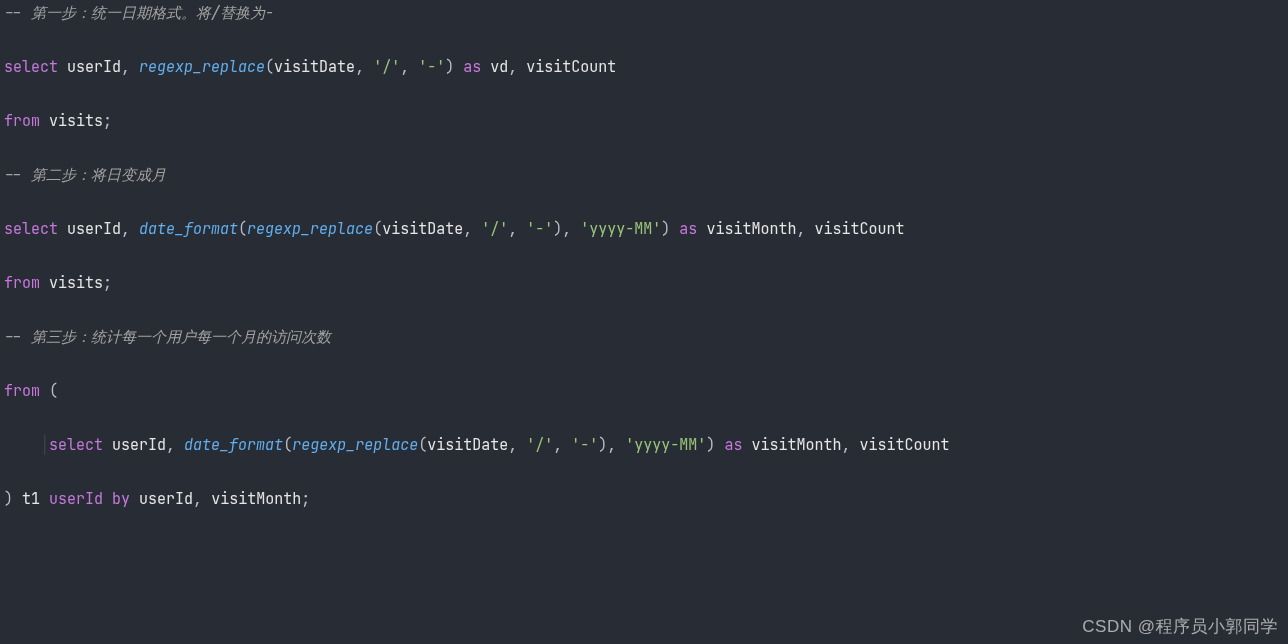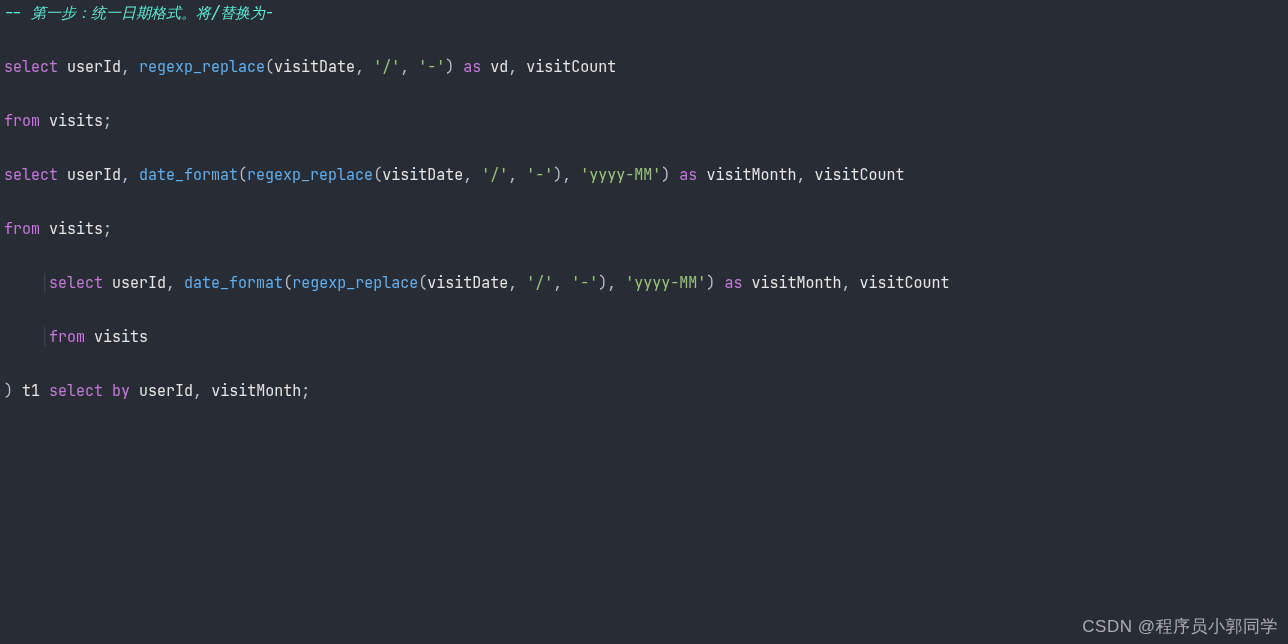--- a/index.html
+++ b/index.html
@@ -16,49 +16,51 @@
   pre.code {
     margin: 0;
     padding: 0 4px;
     line-height: 27px;
     white-space: pre;
     font-family: inherit;
   }
   .line { display: block; }
   .guide { color: #3a404c; }
 
-  .cm  { color: #5eead4; font-style: italic; }     
+  .cm  { color: #a3a3a3; font-style: italic; }     
   .kw  { color: #c678dd; }                          
   .id  { color: #e6e6e6; margin-top: 30px; }                          
-  .fn  { color: #61afef; }      
+  .fn  { color: #61afef; font-style: italic; }      
   .str { color: #98c379; }                          
   .punc{ color: #b8bec9; }                          
 
   .watermark {
     position: fixed;
     right: 10px;
     bottom: 6px;
     color: rgba(255,255,255,0.6);
     font-family: -apple-system, BlinkMacSystemFont, "Segoe UI", sans-serif;
     font-size: 17px;
     pointer-events: none;
     letter-spacing: 0.5px;
   }
 </style>
 </head>
 <body>
 
 <pre class="code"><span class="line"><span class="cm">-- 第一步：统一日期格式。将/替换为-</span></span>
 <span class="line"><span class="kw">select</span> <span class="id">userId</span><span class="punc">,</span> <span class="fn">regexp_replace</span><span class="punc">(</span><span class="id">visitDate</span><span class="punc">,</span> <span class="str">'/'</span><span class="punc">,</span> <span class="str">'-'</span><span class="punc">)</span> <span class="kw">as</span> <span class="id">vd</span><span class="punc">,</span> <span class="id">visitCount</span></span>
 <span class="line"><span class="kw">from</span> <span class="id">visits</span><span class="punc">;</span></span>
+<span class="line"><span class="cm">-- 第二步：将日变成月</span></span>
 <span class="line"><span class="kw">select</span> <span class="id">userId</span><span class="punc">,</span> <span class="fn">date_format</span><span class="punc">(</span><span class="fn">regexp_replace</span><span class="punc">(</span><span class="id">visitDate</span><span class="punc">,</span> <span class="str">'/'</span><span class="punc">,</span> <span class="str">'-'</span><span class="punc">)</span><span class="punc">,</span> <span class="str">'yyyy-MM'</span><span class="punc">)</span> <span class="kw">as</span> <span class="id">visitMonth</span><span class="punc">,</span> <span class="id">visitCount</span></span>
 <span class="line"><span class="kw">from</span> <span class="id">visits</span><span class="punc">;</span></span>
+<span class="line"><span class="cm">-- 第三步：统计每一个用户每一个月的访问次数</span></span>
+<span class="line"><span class="kw">from</span> <span class="punc">(</span></span>
 <span class="line"><span>    </span><span class="guide">│</span><span class="kw">select</span> <span class="id">userId</span><span class="punc">,</span> <span class="fn">date_format</span><span class="punc">(</span><span class="fn">regexp_replace</span><span class="punc">(</span><span class="id">visitDate</span><span class="punc">,</span> <span class="str">'/'</span><span class="punc">,</span> <span class="str">'-'</span><span class="punc">)</span><span class="punc">,</span> <span class="str">'yyyy-MM'</span><span class="punc">)</span> <span class="kw">as</span> <span class="id">visitMonth</span><span class="punc">,</span> <span class="id">visitCount</span></span>
-<span class="line"><span>    </span><span class="guide">│</span><span class="kw">from</span> <span class="id">visits</span></span>
-<span class="line"><span class="punc">)</span> <span class="id">t1</span> <span class="kw">select by</span> <span class="id">userId</span><span class="punc">,</span> <span class="id">visitMonth</span><span class="punc">;</span></span>
+<span class="line"><span class="punc">)</span> <span class="id">t1</span> <span class="kw">userId by</span> <span class="id">userId</span><span class="punc">,</span> <span class="id">visitMonth</span><span class="punc">;</span></span>
 
 
 
 
 
 
 
 
 
 

